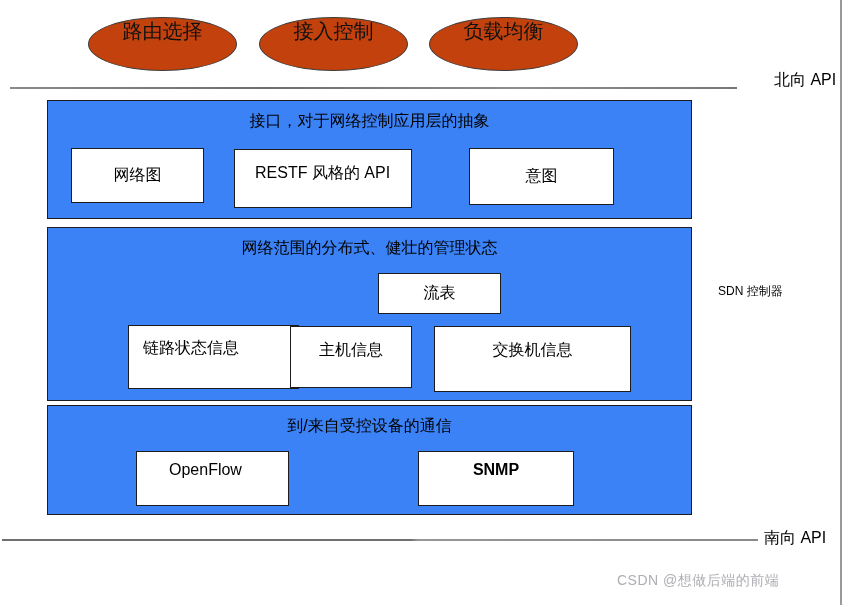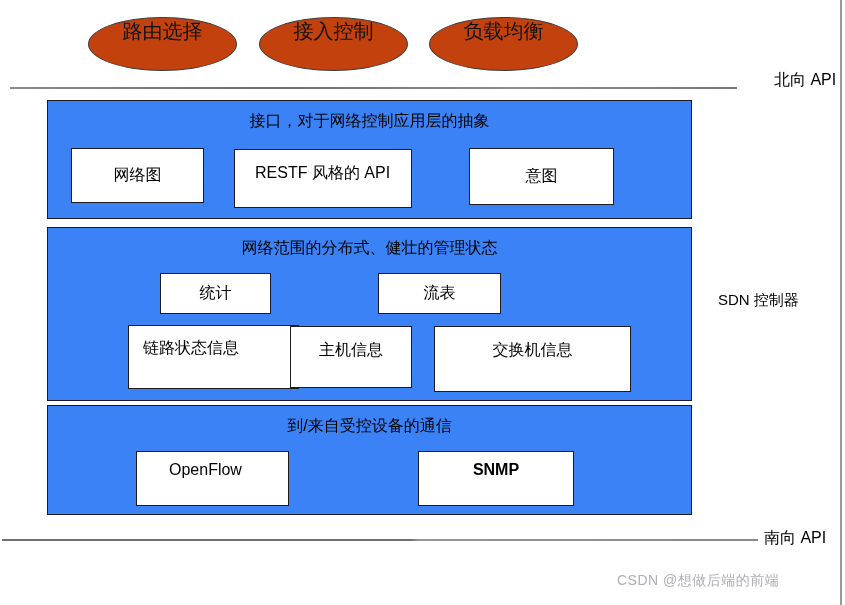--- a/index.html
+++ b/index.html
@@ -55,21 +55,21 @@
   .b-flowtable{left:330px;top:45px;width:123px;height:41px;}
   .b-linkstate{left:38px;top:97px;width:171px;height:64px;padding:12px 0 0 14px;margin-left:42px;}
   .b-hostinfo{left:242px;top:98px;width:122px;height:62px;padding-top:13px;}
   .b-switchinfo{left:386px;top:98px;width:197px;height:66px;padding-top:13px;}
 
   
   .b-openflow{left:88px;top:45px;width:153px;height:55px;padding:9px 0 0 32px;}
   .b-snmp{left:370px;top:45px;width:156px;height:55px;padding-top:9px;font-weight:bold;}
 
   
-  .controller-label{position:absolute;left:718px;top:283px;font-size:15px;color:#000;white-space:nowrap;margin-top:8px;}
+  .controller-label{position:absolute;left:718px;top:283px;font-size:12px;color:#000;white-space:nowrap;}
 
   
   .watermark{
     position:absolute;left:617px;top:572px;font-size:14px;color:#aeaeb4;white-space:nowrap;
     text-shadow:1px 1px 0 #fdfdfd;letter-spacing:0.5px;
   }
 </style>
 </head>
 <body>
 
@@ -96,23 +96,20 @@
     <div class="ibox top leftal b-rest-api">
       <span>RESTF 风格的 API</span>
     </div>
     <div class="ibox b-intent">
       <span>意图</span>
     </div>
   </div>
 
   <div class="section section-2">
     <div class="section-title">网络范围的分布式、健壮的管理状态</div>
-    <div class="ibox b-stats">
-      <span>统计</span>
-    </div>
     <div class="ibox b-flowtable">
       <span>流表</span>
     </div>
     <div class="ibox top leftal b-linkstate">
       <span>链路状态信息</span>
     </div>
     <div class="ibox top b-hostinfo">
       <span>主机信息</span>
     </div>
     <div class="ibox top b-switchinfo">

